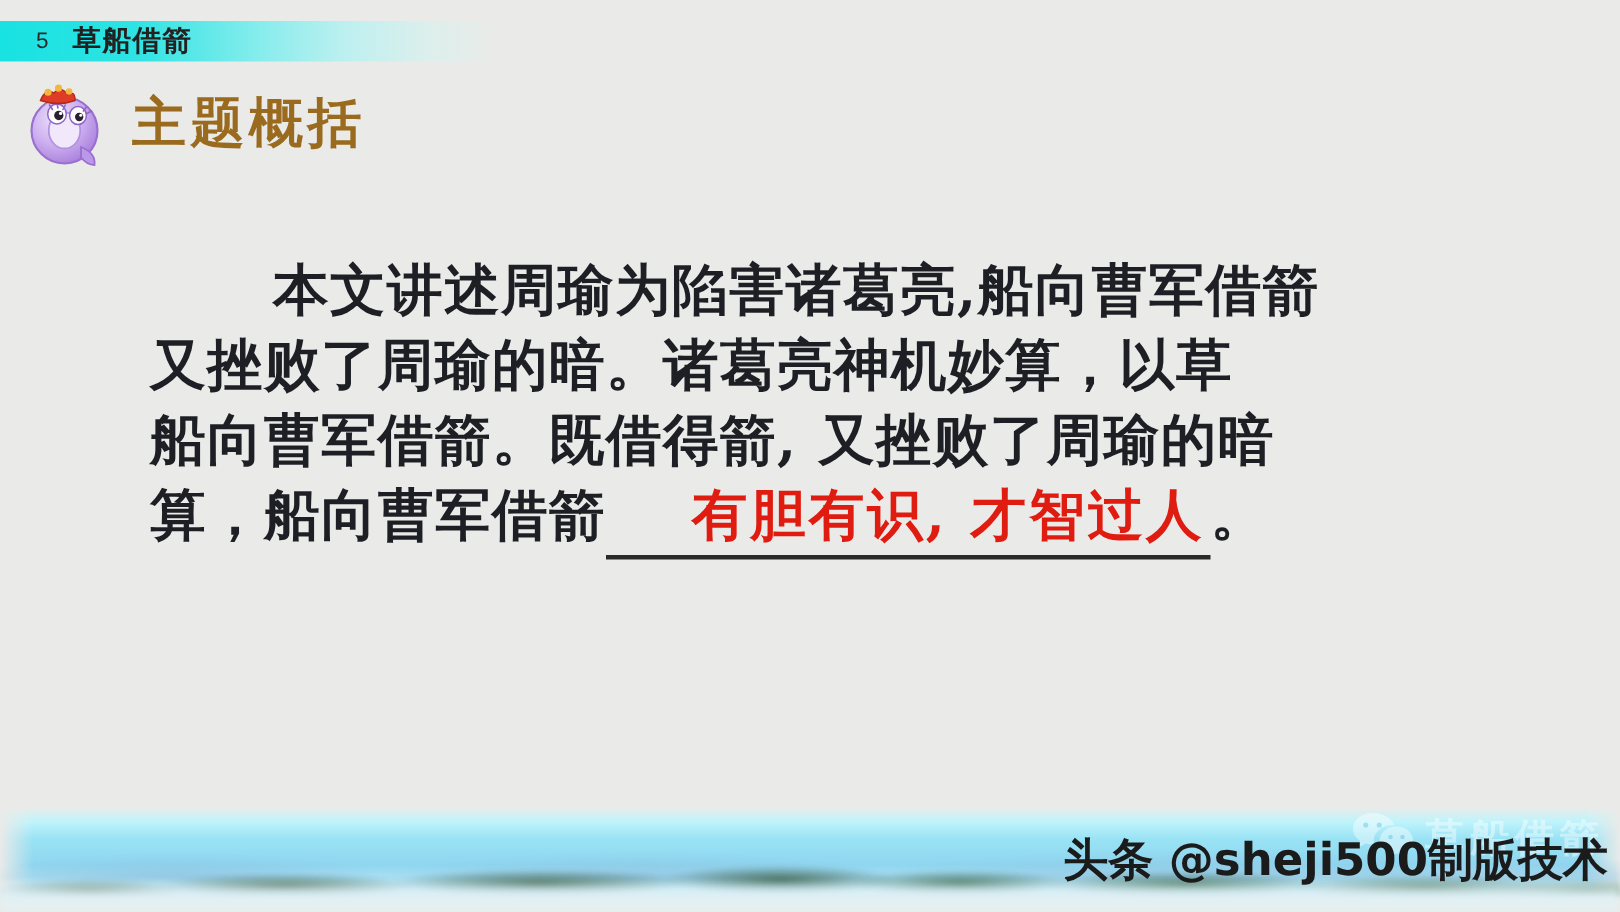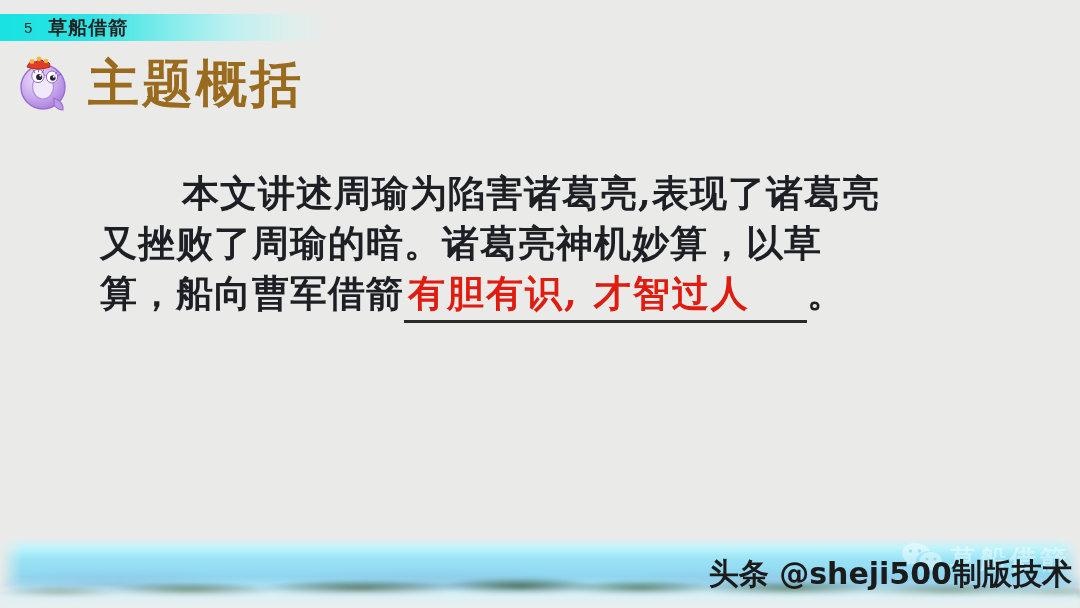--- a/index.html
+++ b/index.html
@@ -73,21 +73,21 @@
     gap: 12px;
   }
   .mascot {
     width: 62px;
     height: 62px;
     position: relative;
     flex: 0 0 auto;
   }
   .section-title {
     font-family: "DejaVu Sans", "Liberation Sans", sans-serif;
-    font-size: 51px;
+    font-size: 36px;
     font-weight: 700;
     color: #9a6b1e;
     letter-spacing: 3px;
     line-height: 1;
     white-space: nowrap;
   }
 
   
   .body-text {
     position: absolute;
@@ -108,21 +108,21 @@
   }
   .body-line.indent {
     padding-left: 82px;
   }
   .blank-answer {
     color: #e01b10;
     border-bottom: 3px solid #2a2a2a;
     padding: 0 4px 2px 4px;
     display: inline-block;
     min-width: 395px;
-    text-align: left;
+    text-align: right;
     letter-spacing: 2px;
   }
 
   
   .scenery {
     position: absolute;
     left: 0;
     bottom: 0;
     width: 1080px;
     height: 70px;
@@ -266,22 +266,23 @@
         <path d="M13 15 Q16 7 22 10 Q27 5 31 11 Q36 8 36 15 Q25 19 13 15 Z" fill="#e03b26" stroke="#b32a18" stroke-width="1"></path>
         <circle cx="18" cy="9.5" r="2.4" fill="#f4b63c"></circle>
         <circle cx="25" cy="6.8" r="2.4" fill="#f4b63c"></circle>
         <circle cx="32" cy="9" r="2.2" fill="#f4b63c"></circle>
       </svg>
     </span>
     <span class="section-title">主题概括</span>
   </div>
 
   <div class="body-text">
-    <div class="body-line indent">本文讲述周瑜为陷害诸葛亮,表现了诸葛亮</div>
+    <div class="body-line indent">本文讲述周瑜为陷害诸葛亮,船向曹军借箭</div>
     <div class="body-line">又挫败了周瑜的暗。诸葛亮神机妙算，以草</div>
+    <div class="body-line">船向曹军借箭。既借得箭, 又挫败了周瑜的暗</div>
     <div class="body-line"><span>算，船向曹军借箭</span><span class="blank-answer">有胆有识, 才智过人</span><span>。</span></div>
   </div>
 
   <div class="scenery">
     <div class="sky"></div>
     <div class="far-hills"></div>
     <div class="treeline"></div>
     <div class="mist"></div>
   </div>
 

